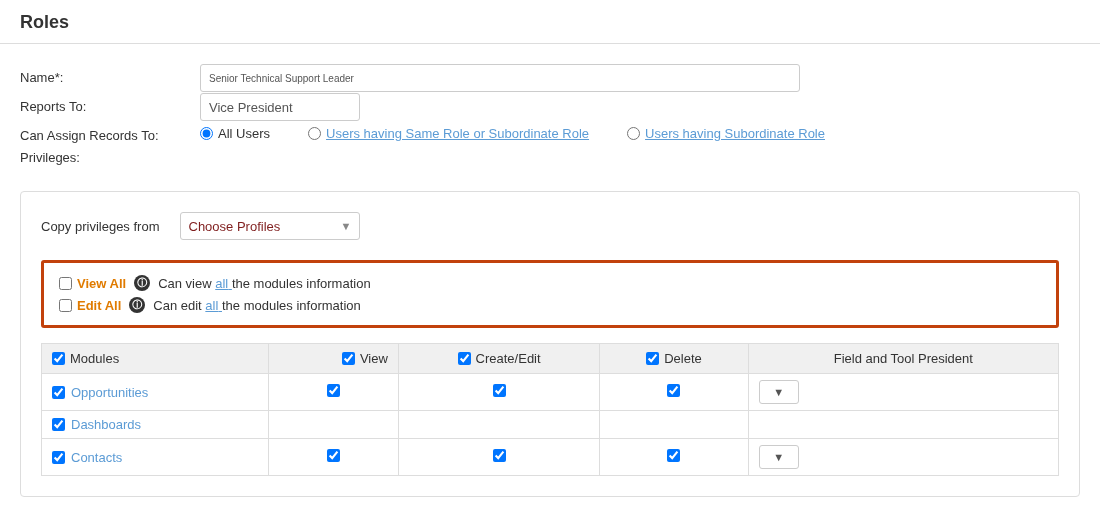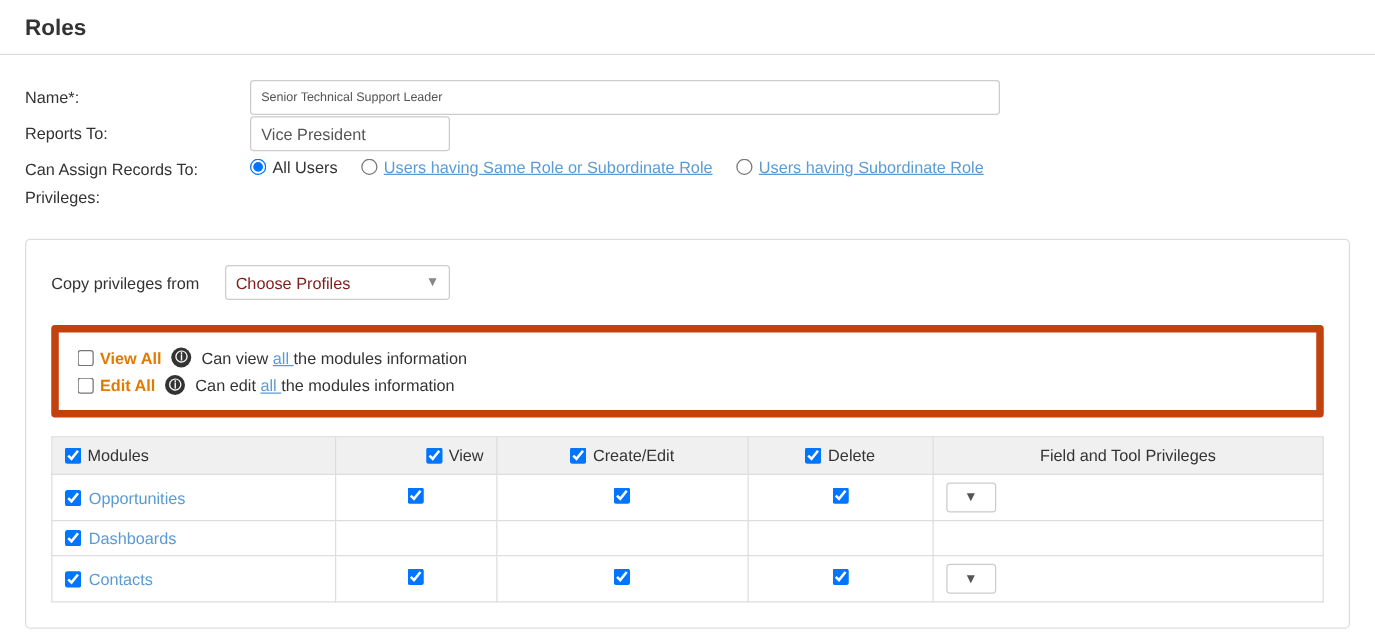--- a/index.html
+++ b/index.html
@@ -51,21 +51,21 @@
       height: 28px;
       border: 1px solid #ccc;
       border-radius: 3px;
       padding: 4px 8px;
       font-size: 13px;
       color: #555;
       background: #fff;
       outline: none;
     }
 
-    .radio-group { display: flex; align-items: flex-end; gap: 19px; flex-wrap: wrap; padding-top: 4px; }
+    .radio-group { display: flex; align-items: flex-end; gap: 38px; flex-wrap: wrap; padding-top: 4px; }
     .radio-item { display: flex; align-items: center; gap: 5px; cursor: pointer; }
     .radio-item input[type="radio"] { cursor: pointer; }
     .radio-label { font-size: 13px; }
     .radio-label.link-style { color: #5b9bd5; text-decoration: underline; cursor: pointer; }
 
     .privileges-section {
       margin: 15px 20px;
       border: 1px solid #ddd;
       border-radius: 4px;
       background: #fff;
@@ -105,21 +105,21 @@
       position: absolute;
       right: 8px;
       top: 50%;
       transform: translateY(-50%);
       pointer-events: none;
       color: #888;
       font-size: 11px;
     }
 
     .view-edit-section {
-      border: 6px solid #c2410c;
+      border: 3px solid #c2410c;
       border-radius: 3px;
       padding: 12px 15px;
       margin-bottom: 15px;
       background: #fff;
     }
 
     .view-edit-row { display: flex; align-items: center; gap: 8px; margin-bottom: 6px; }
     .view-edit-row:last-child { margin-bottom: 0; }
 
     .checkbox-item { display: flex; align-items: center; gap: 5px; }
@@ -297,21 +297,21 @@
               <span>Create/Edit</span>
             </div>
           </th>
           <th class="center">
             <div class="th-checkbox" style="justify-content:center;">
               <input type="checkbox" checked="" style="">
               <span>Delete</span>
             </div>
           </th>
           <th class="center">
-            <span>Field and Tool Privileges</span>
+            <span>Field and Tool President</span>
           </th>
         </tr>
       </thead>
       <tbody id="modules-tbody">
       <tr>
             <td>
               <div style="display: flex; align-items: center; gap: 6px;">
                 <input type="checkbox" checked="" style="">
                 <a class="module-name">Opportunities</a>
               </div>

